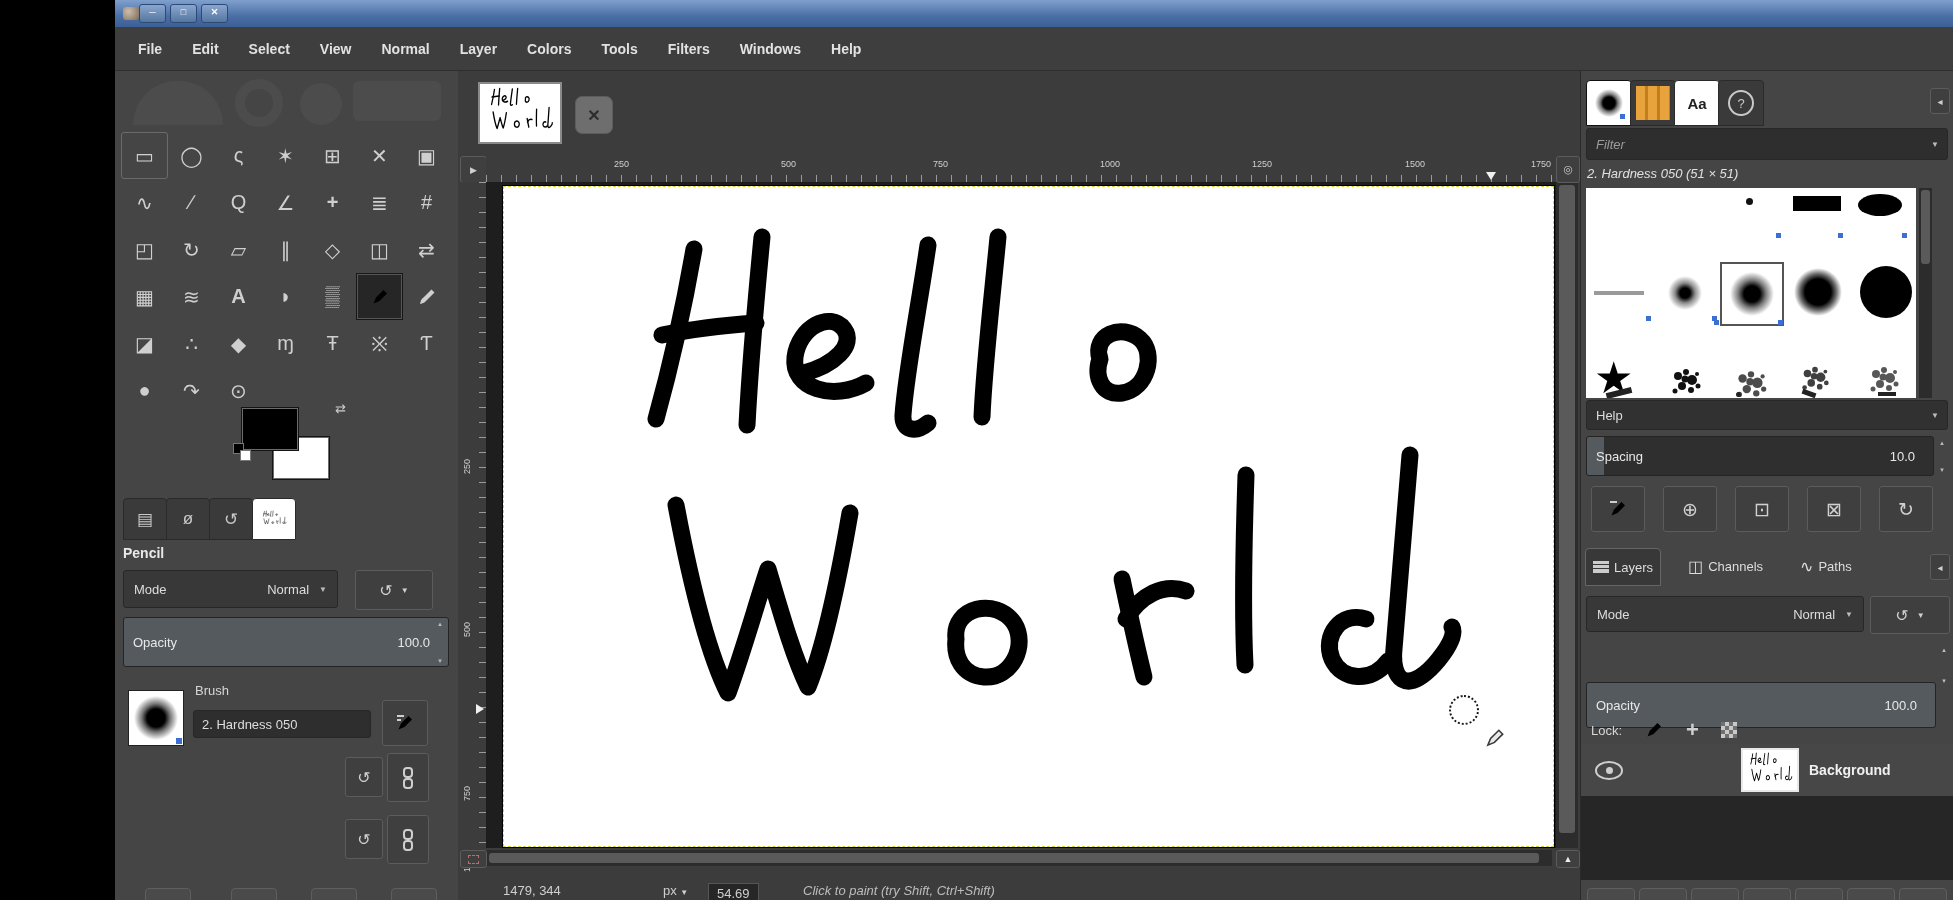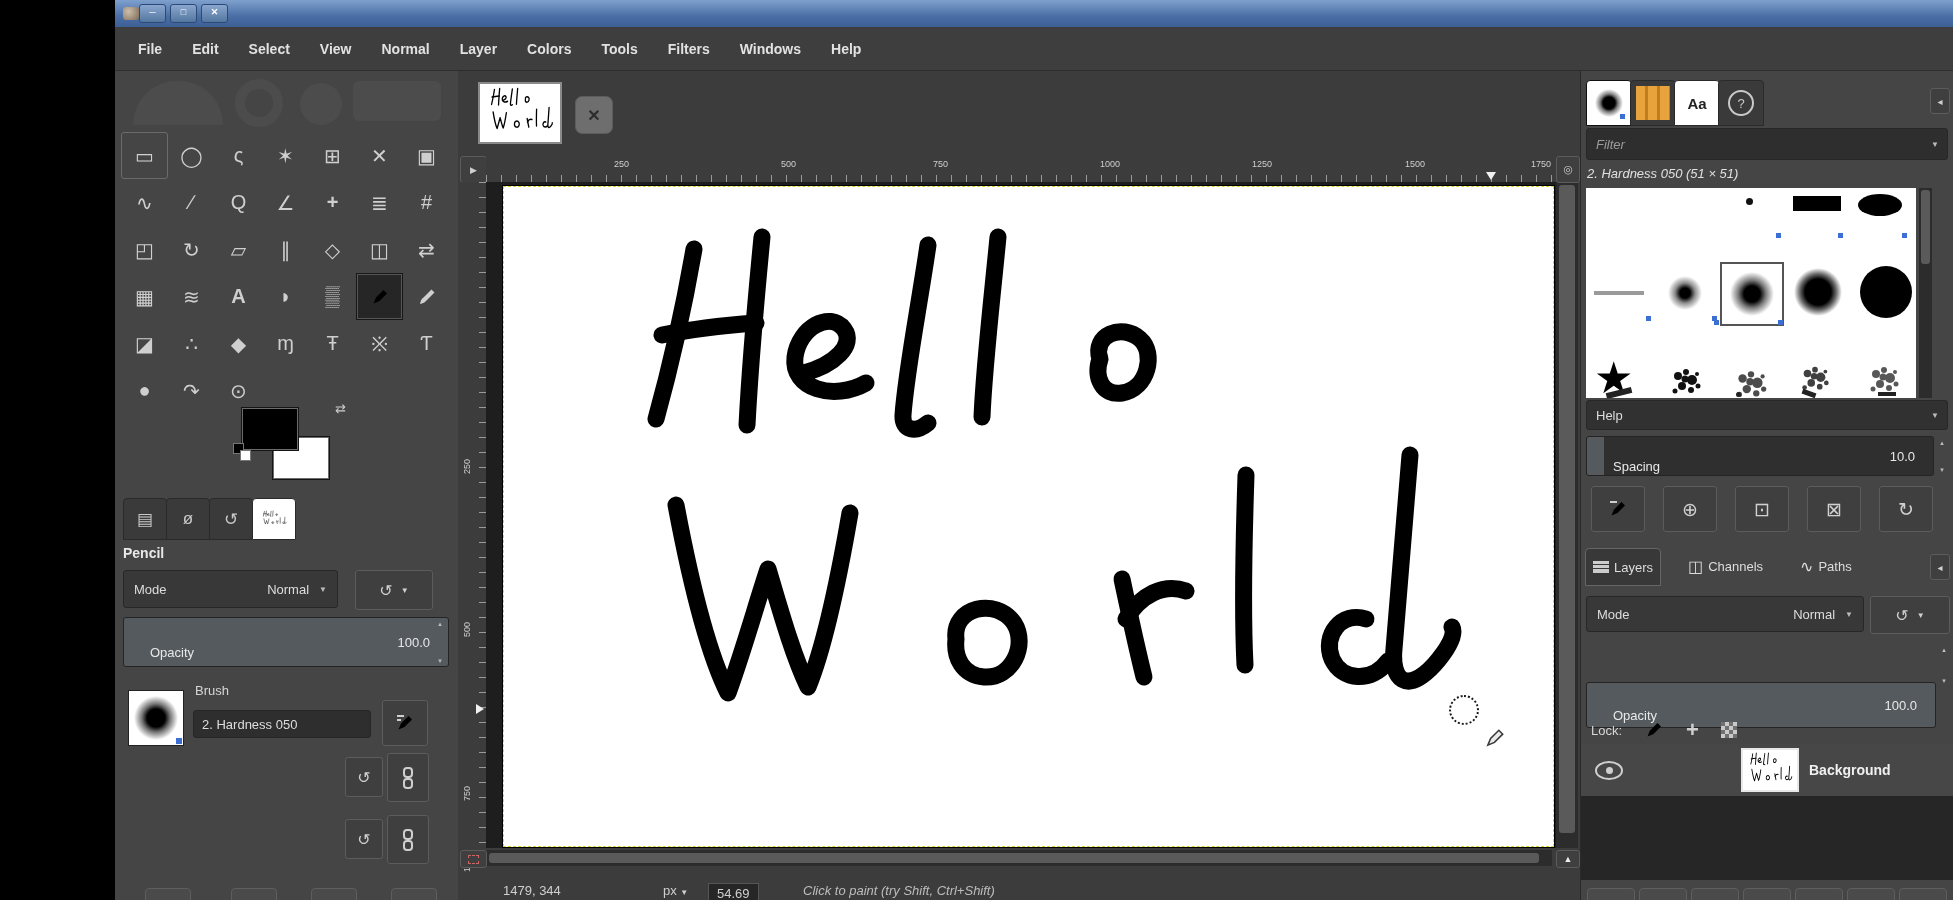--- a/index.html
+++ b/index.html
@@ -34,21 +34,21 @@
   .tcell.first{border:1px solid #6b6b6b;border-radius:3px;}
   .swatch{position:absolute;border:1px solid #141414;box-shadow:0 0 0 1px #6b6b6b inset;}
   .dtab{position:absolute;width:42px;height:40px;background:#3a3a3a;border:1px solid #2a2a2a;
     border-radius:4px 4px 0 0;color:#c9c9c9;font-size:17px;display:flex;align-items:center;justify-content:center;}
   .ptitle{font-weight:bold;font-size:14px;color:#e8e8e8;}
   .gbox{background:#383838;border:1px solid #272727;border-radius:3px;box-sizing:border-box;
     display:flex;align-items:center;font-size:13px;color:#ddd;}
   .slider{background:#2f2f2f;border:1px solid #242424;border-radius:3px;box-sizing:border-box;
     position:relative;overflow:hidden;font-size:13px;color:#e8e8e8;}
   .fill{position:absolute;left:0;top:0;bottom:0;background:#545a5e;}
-  .slab{position:absolute;left:26px;top:50%;transform:translateY(-50%);white-space:nowrap;margin-top:10px;}
+  .slab{position:absolute;left:9px;top:50%;transform:translateY(-50%);white-space:nowrap;}
   .sval{position:absolute;right:18px;top:50%;transform:translateY(-50%);}
   .spin{position:absolute;right:2px;top:2px;bottom:2px;width:12px;display:flex;flex-direction:column;
     align-items:center;justify-content:space-between;font-size:7px;color:#bbb;line-height:7px;}
   .sqbtn{background:#3f3f3f;border:1px solid #5c5c5c;border-radius:3px;display:flex;
     align-items:center;justify-content:center;color:#d0d0d0;}
   
   #tabthumb{position:absolute;left:20px;top:11px;width:84px;height:62px;background:#fff;
     border:2px solid #8a8a8a;box-sizing:border-box;}
   #hruler{position:absolute;left:28px;top:85px;width:1070px;height:26px;background:#3c3c3c;
     border-bottom:1px solid #1f1f1f;

